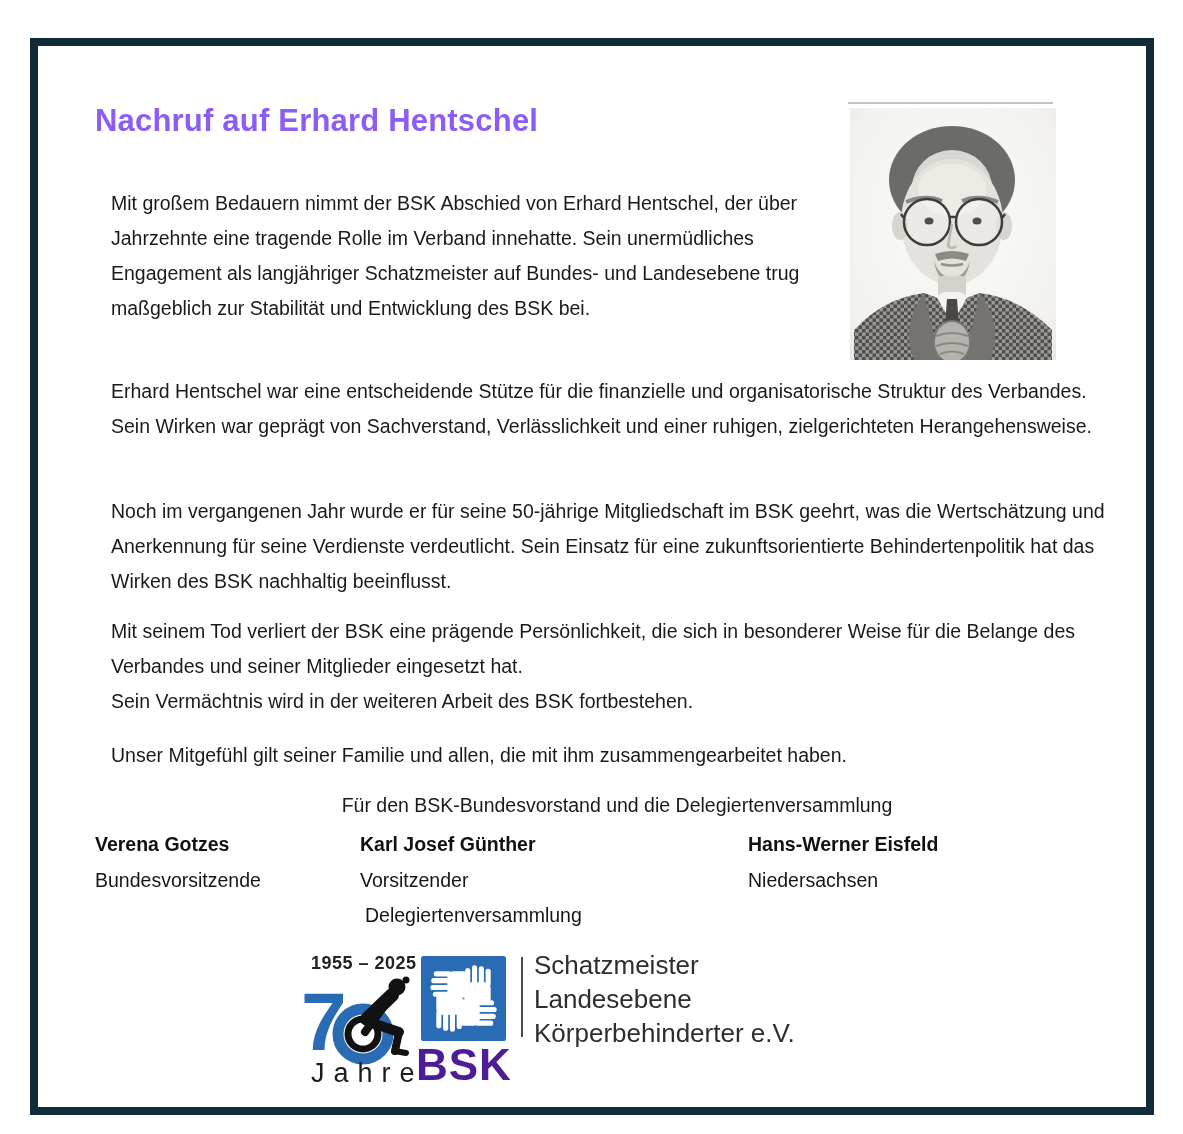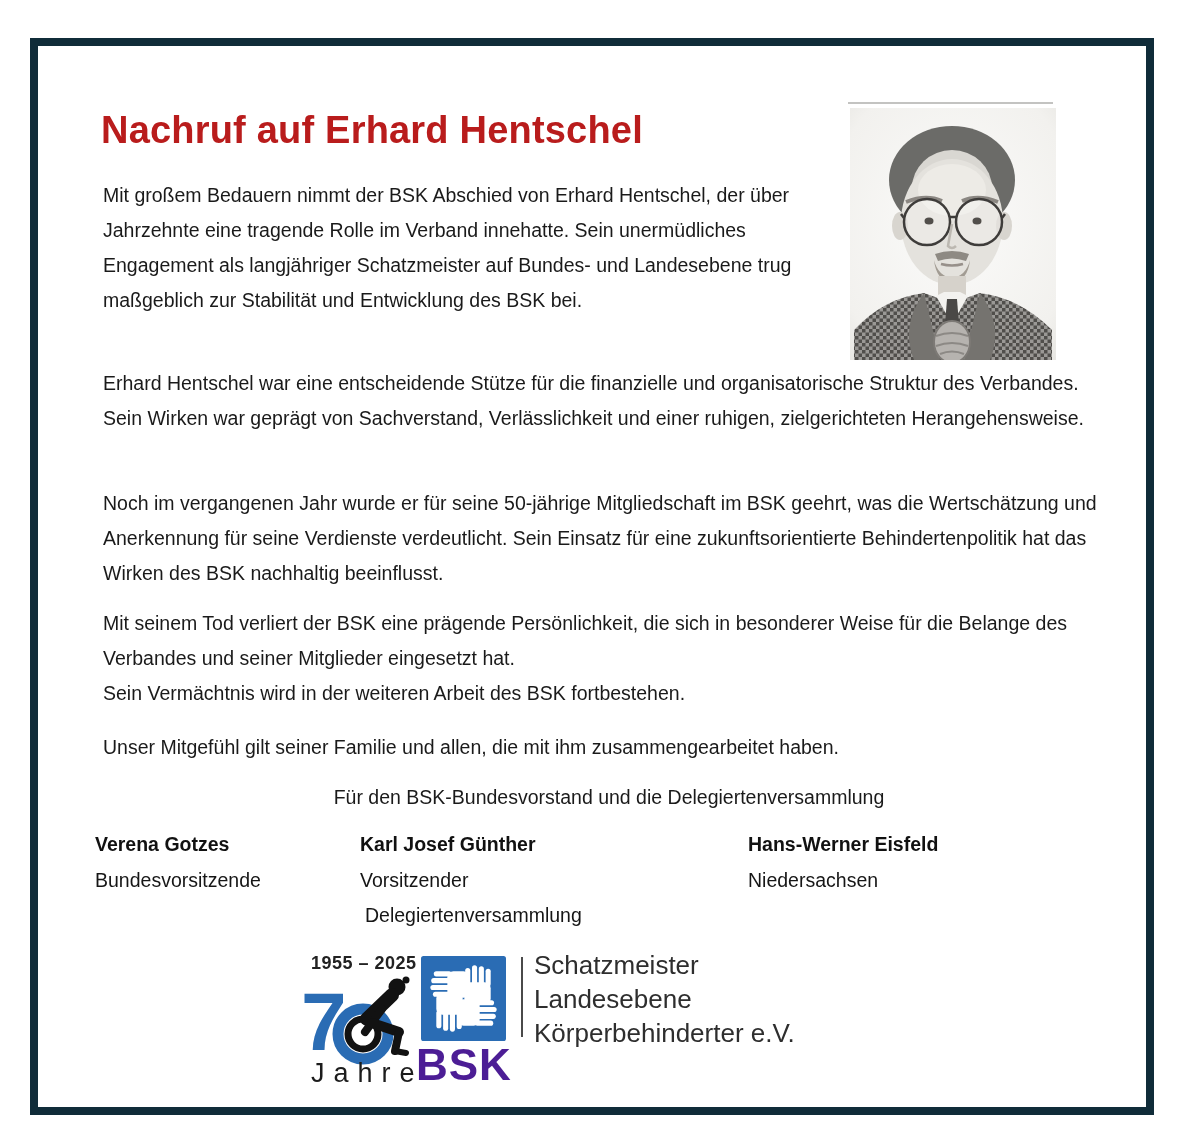--- a/index.html
+++ b/index.html
@@ -1,22 +1,22 @@
 <!DOCTYPE html>
 <html><head>
 <meta charset="utf-8">
 <style>
   html,body{margin:0;padding:0;background:#ffffff;}
   .page{position:relative;width:1183px;height:1134px;background:#ffffff;
         font-family:"Liberation Sans",sans-serif;color:#161616;overflow:hidden;}
   .frame{position:absolute;left:30px;top:38px;width:1124px;height:1077px;
          border:8px solid #102c39;box-sizing:border-box;background:transparent;}
-  .title{position:absolute;left:95px;top:103px;margin:6px;font-size:38px;font-weight:bold;
-         color:#b91c1c;letter-spacing:.2px;}
-  .para{position:absolute;margin:8px;font-size:19.5px;line-height:35px;color:#1a1a1a;}
+  .title{position:absolute;left:95px;top:103px;margin:0;font-size:31px;font-weight:bold;
+         color:#8b5cf6;letter-spacing:.2px;}
+  .para{position:absolute;margin:16px;font-size:19.5px;line-height:35px;color:#1a1a1a;}
   .p1{left:95px;top:170px;width:748px;}
   .p2{left:95px;top:358px;width:1012px;}
   .p3{left:95px;top:478px;width:1012px;}
   .p4{left:95px;top:598px;width:1012px;}
   .p5{left:95px;top:722px;width:1012px;}
   .p6{left:95px;top:772px;width:1012px;text-align:center;}
   .photo{position:absolute;left:848px;top:98px;width:210px;height:262px;}
   .sig{position:absolute;top:827px;font-size:19.5px;line-height:35.5px;}
   .sig .name{font-weight:bold;color:#111;}
   .sig1{left:95px;width:255px;}

